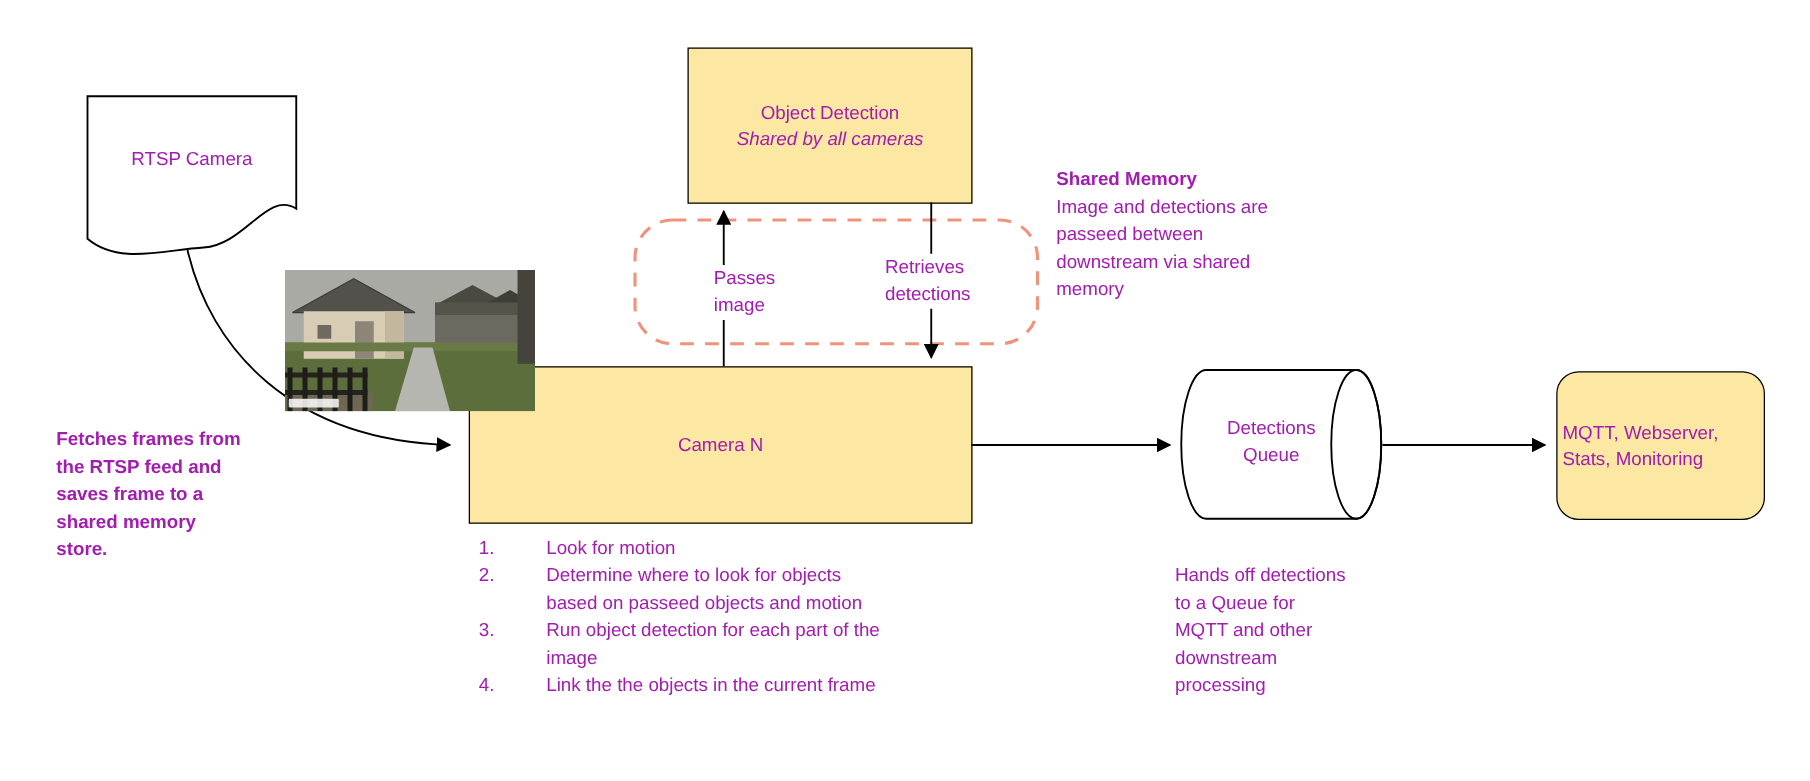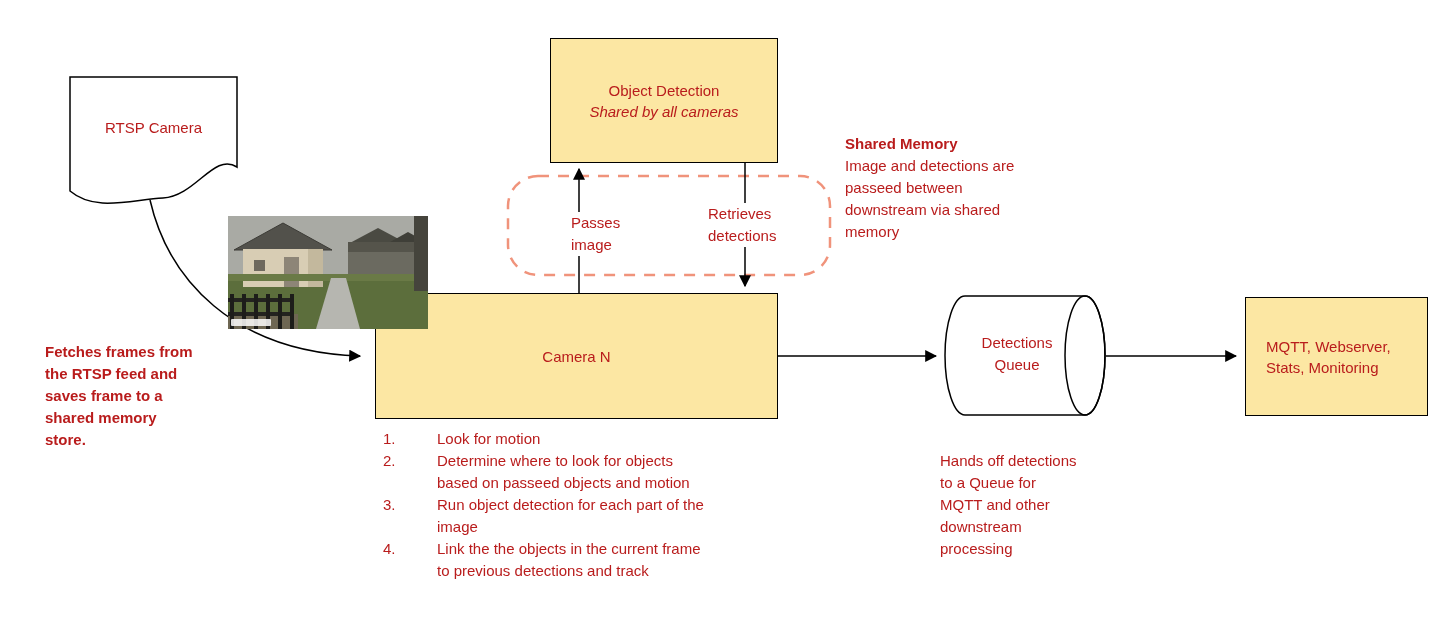--- a/index.html
+++ b/index.html
@@ -2,21 +2,21 @@
 <html><head>
 <meta charset="utf-8">
 <style>
   html, body { margin: 0; padding: 0; background: #ffffff; }
   .canvas {
     position: relative;
     width: 1448px;
     height: 625px;
     background: #ffffff;
     font-family: "Liberation Sans", sans-serif;
-    color: #b91c1c;
+    color: #a21caf;
     overflow: hidden;
   }
   .svg-layer { position: absolute; left: 0; top: 0; z-index: 2; pointer-events: none; }
   .node {
     position: absolute;
     border: 1px solid #000;
     background: #FCE7A3;
     display: flex;
     flex-direction: column;
     align-items: center;
@@ -27,21 +27,21 @@
     z-index: 1;
   }
   .label { position: absolute; font-size: 15px; line-height: 22px; z-index: 4; }
   .wbg { background: #ffffff; padding: 0 2px; }
   .bold { font-weight: bold; }
   .italic { font-style: italic; }
   .snapshot { position: absolute; left: 228px; top: 216px; width: 200px; height: 113px; z-index: 3; }
   .steps { position: absolute; left: 383px; top: 428px; width: 420px; font-size: 15px; line-height: 22px; z-index: 4; }
   .step-row { display: flex; align-items: flex-start; }
   .step-num { width: 54px; flex: 0 0 54px; }
-  .mqtt-node { align-items: flex-start; text-align: left; padding-left: 20px; }
+  .mqtt-node { align-items: flex-start; text-align: left; padding-left: 4px; border-radius: 18px; }
 </style>
 </head>
 <body>
 
 <div class="canvas">
 
   <div class="node" style="left:550px; top:38px; width:226px; height:123px;">
     <div>Object Detection</div>
     <div class="italic">Shared by all cameras</div>
   </div>
@@ -155,21 +155,20 @@
       <span class="step-num">3.</span>
       <span>
         <div>Run object detection for each part of the</div>
         <div>image</div>
       </span>
     </div>
     <div class="step-row">
       <span class="step-num">4.</span>
       <span>
         <div>Link the the objects in the current frame</div>
-        <div>to previous detections and track</div>
       </span>
     </div>
   </div>
 
   <div class="label" style="left:947px; top:332px; width:140px; text-align:center;">
     <div>Detections</div>
     <div>Queue</div>
   </div>
 
   <div class="label" style="left:940px; top:450px; width:185px;">

